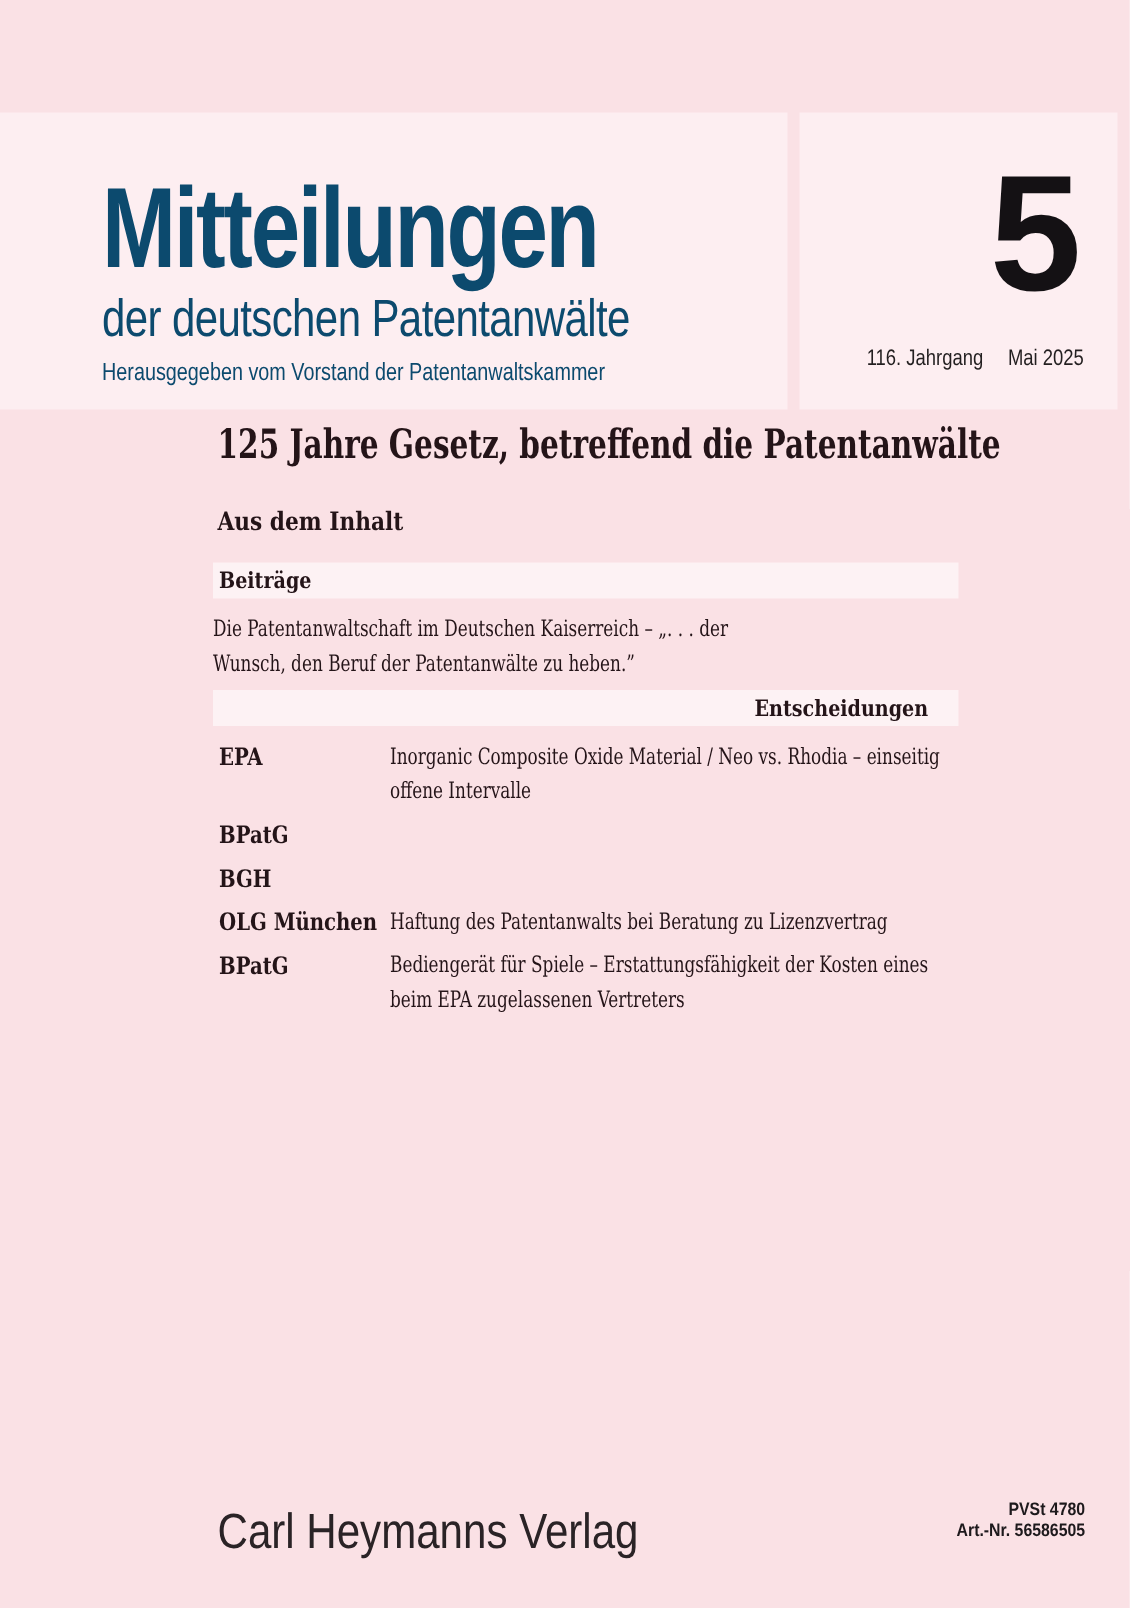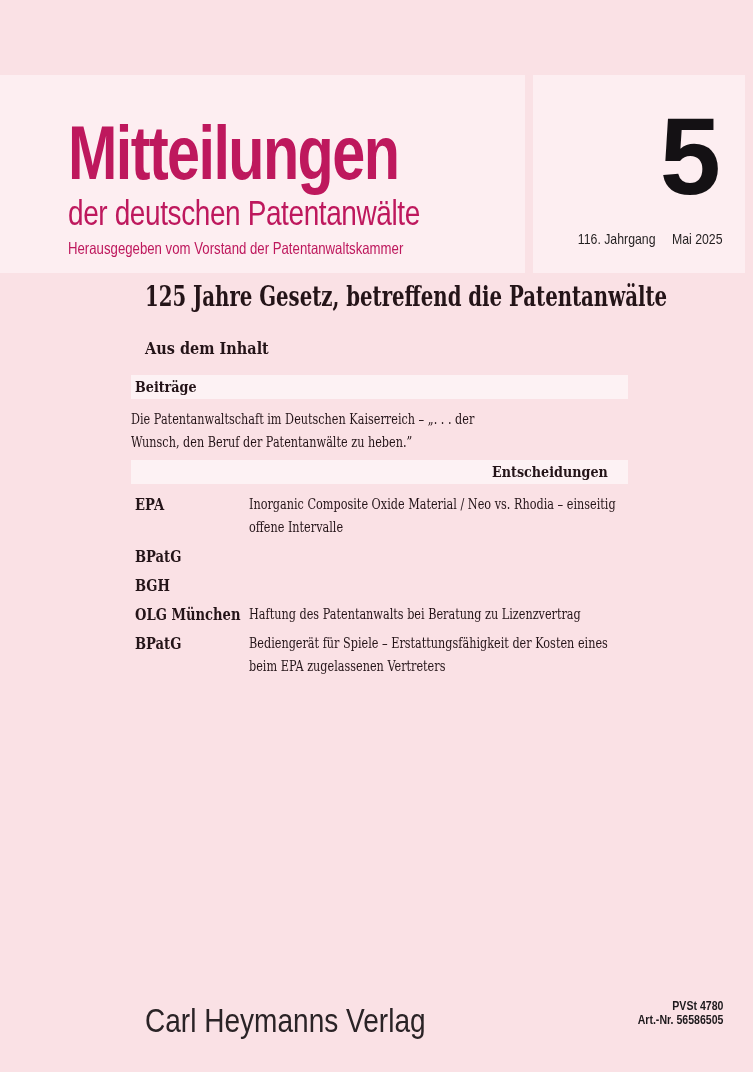--- a/index.html
+++ b/index.html
@@ -19,21 +19,21 @@
     left: 0; top: 75px;
     width: 525px; height: 198px;
     background: #fdeef1;
   }
   .panel-right {
     position: absolute;
     left: 533px; top: 75px;
     width: 212px; height: 198px;
     background: #fdeef1;
   }
-  .masthead-block { position: absolute; left: 68px; top: 40px; color: #be185d; }
+  .masthead-block { position: absolute; left: 68px; top: 40px; color: #0c4a6e; }
   .mast-title {
     margin: 0;
     font-size: 76px;
     font-weight: bold;
     line-height: 1;
     letter-spacing: -2px;
     white-space: nowrap;
     transform: scaleX(0.78);
     transform-origin: 0 0;
   }
@@ -93,21 +93,21 @@
     left: 145px; top: 338px;
     font-size: 17px;
     font-weight: bold;
     white-space: nowrap;
     transform: scaleX(0.85);
     transform-origin: 0 0;
   }
 
   .contents {
     position: absolute;
-    left: 131px; top: 375px;
+    left: 142px; top: 375px;
     width: 497px;
   }
   .band {
     height: 24px;
     background: #fdf2f4;
     display: flex;
     align-items: center;
     padding-left: 4px;
     box-sizing: border-box;
     margin-bottom: 9px;

